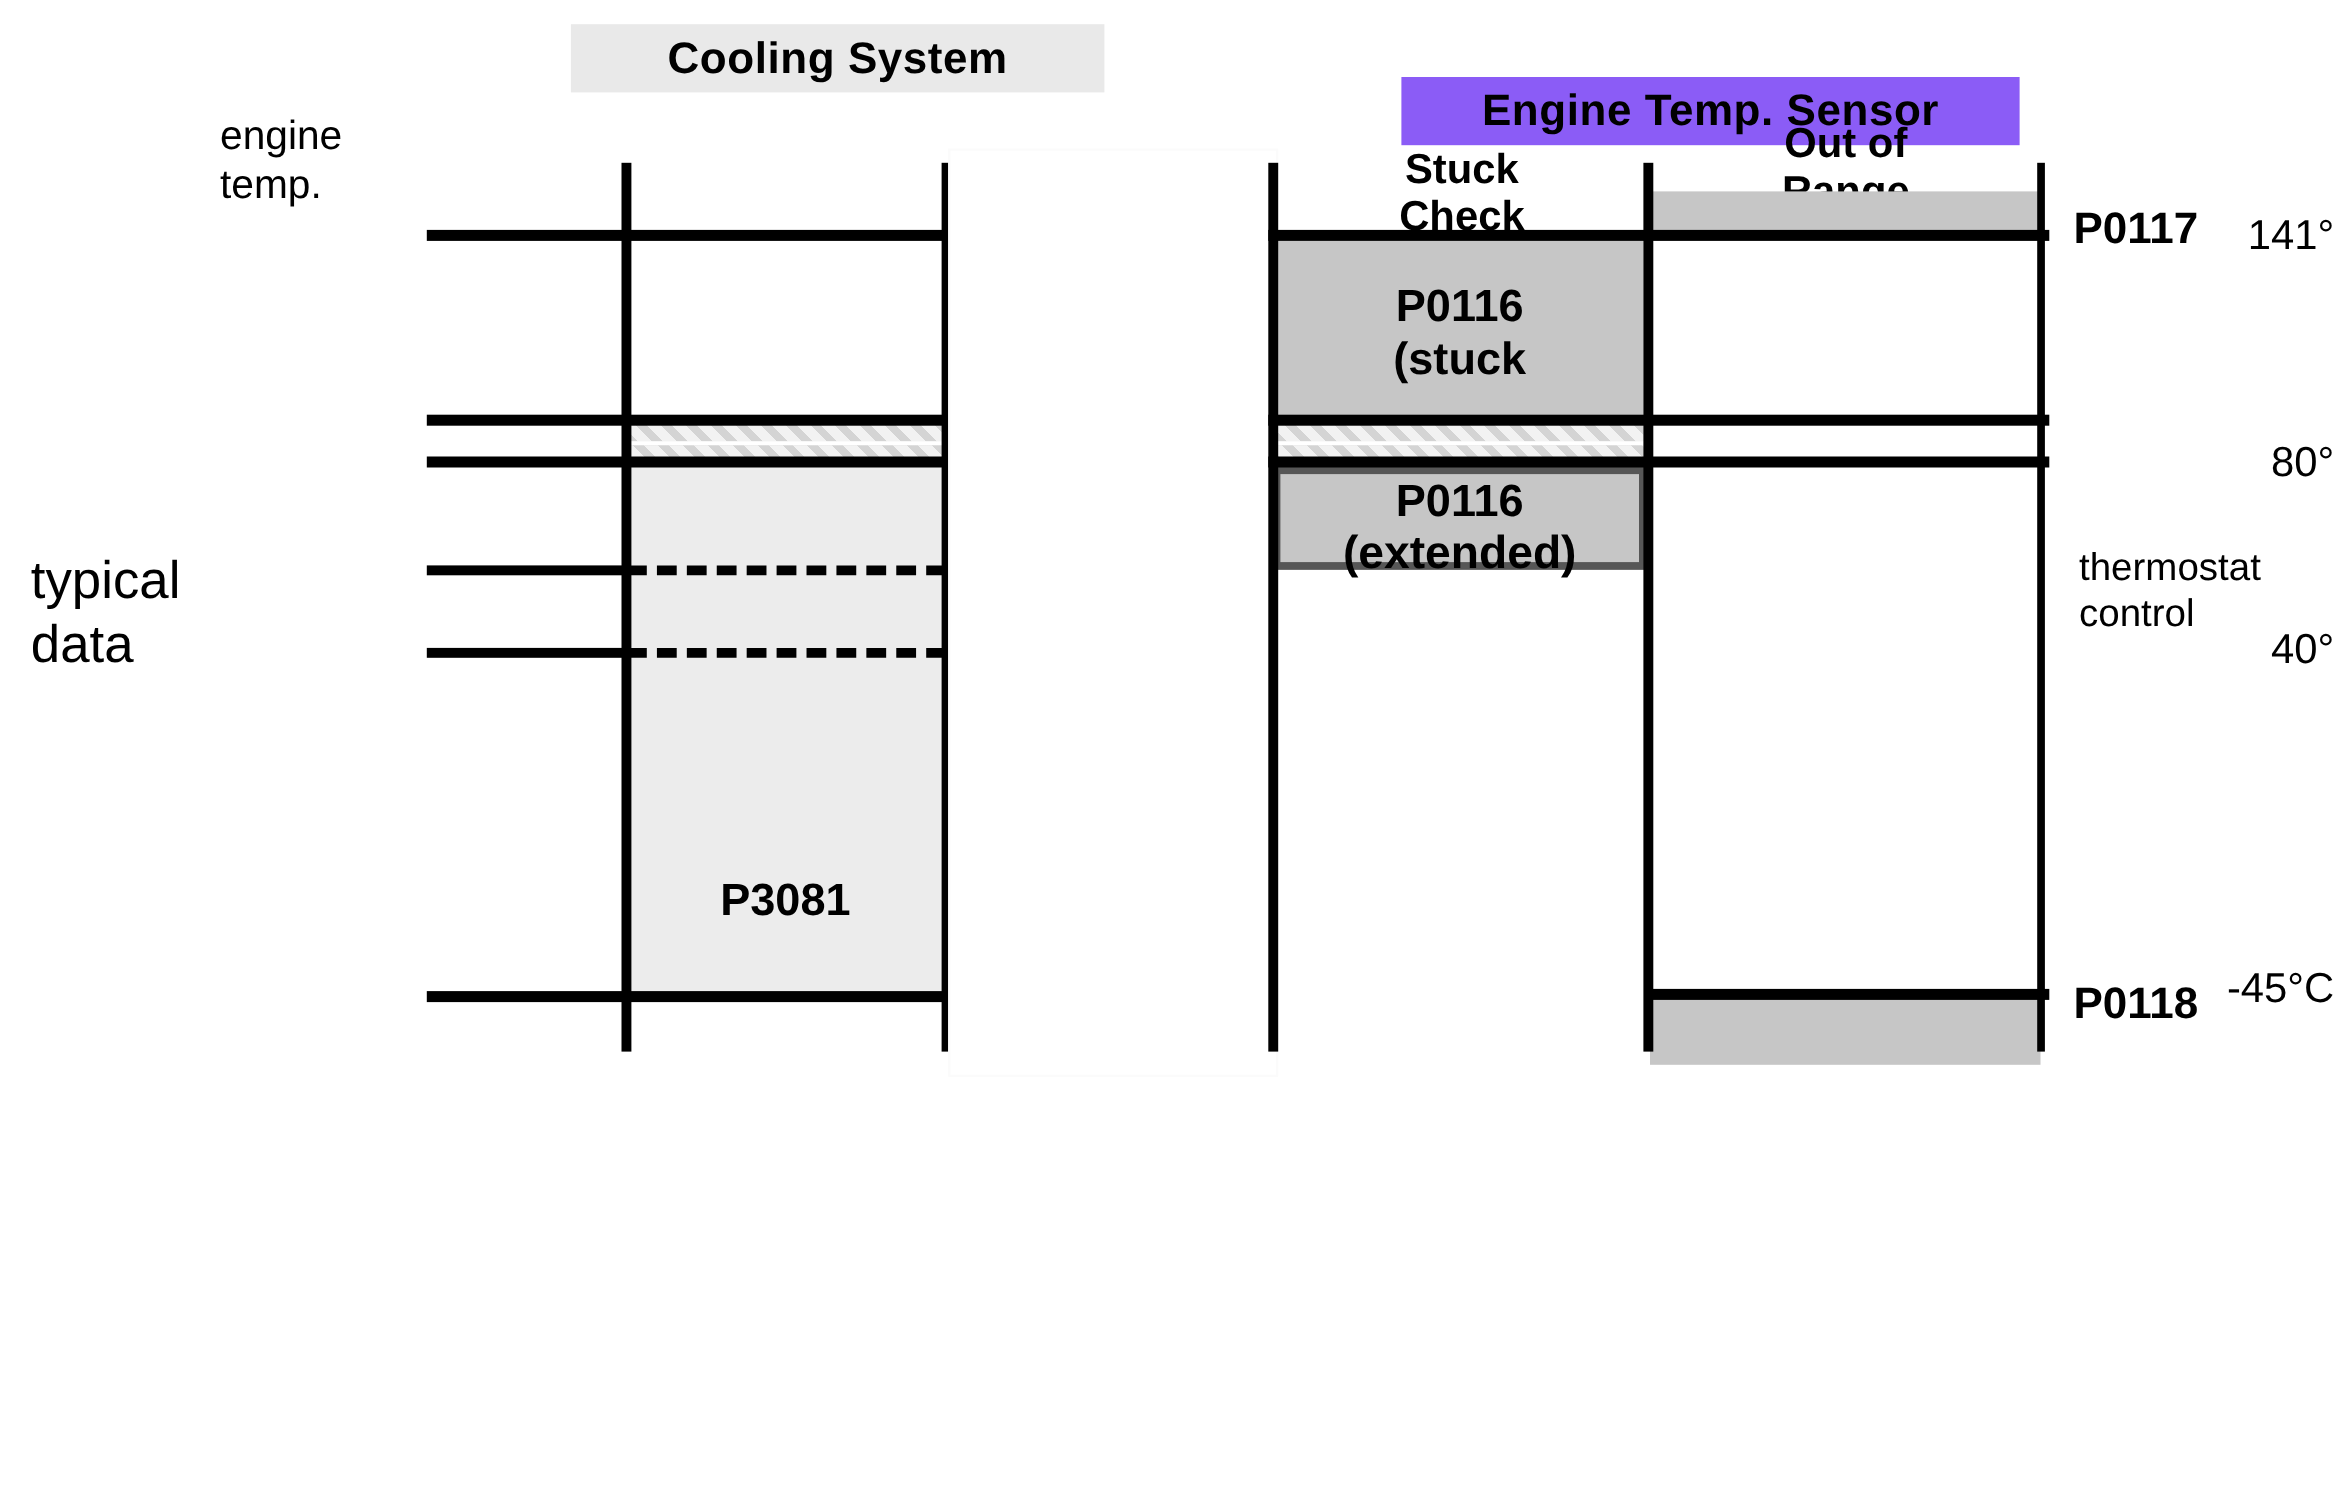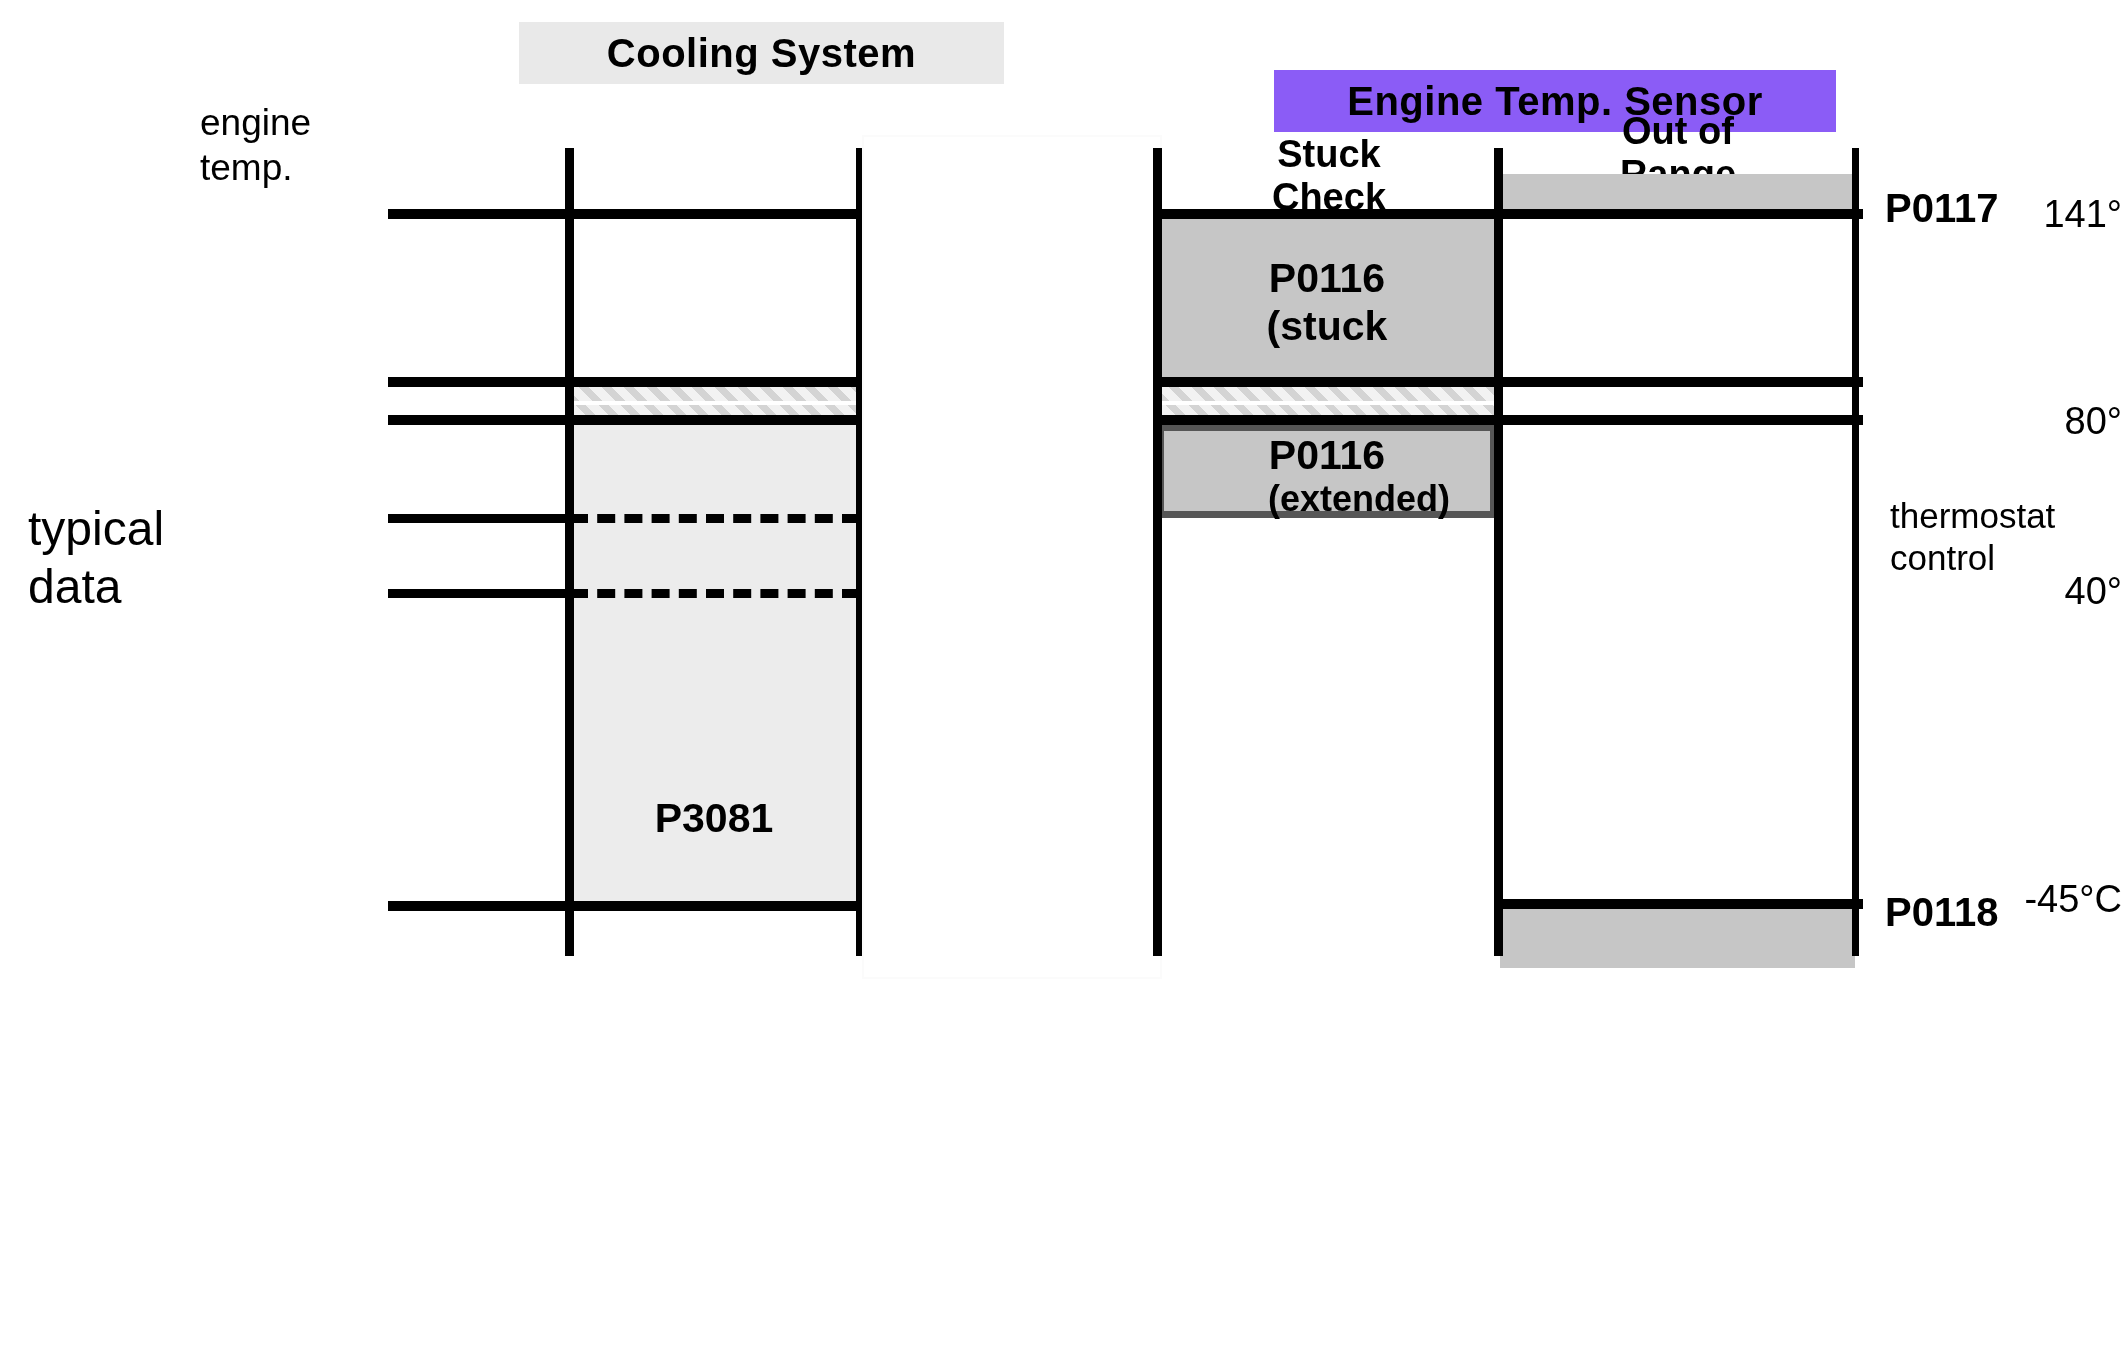--- a/index.html
+++ b/index.html
@@ -100,21 +100,21 @@
   <div class="region reg-mid" style="left:1160px;top:219px;width:334px;height:159px;"></div>
 
   <div class="celllabel" style="left:1160px;top:255px;width:334px;font-size:41px;">P0116</div>
   <div class="celllabel" style="left:1160px;top:303px;width:334px;font-size:41px;">(stuck</div>
 
   <div class="hatch" style="left:1160px;top:384px;width:334px;height:17px;"></div>
   <div class="hatch" style="left:1160px;top:405px;width:334px;height:17px;"></div>
 
   <div class="reg-box-extended" style="position:absolute;left:1157px;top:424px;width:340px;height:94px;"></div>
   <div class="celllabel" style="left:1160px;top:432px;width:334px;font-size:41px;">P0116</div>
-  <div class="celllabel" style="left:1192px;top:478px;width:334px;font-size:36px;">(extended)</div>
+  <div class="celllabel" style="left:1160px;top:478px;width:334px;font-size:42px;">(extended)</div>
 
   <div class="colhead" style="left:1500px;top:110px;width:356px;">Out of
 Range</div>
 
   <div class="region reg-mid" style="left:1500px;top:174px;width:355px;height:40px;"></div>
 
   <div class="region reg-mid" style="left:1500px;top:906px;width:355px;height:62px;"></div>
 
   <div class="vrail" style="left:1153px;top:148px;height:808px;"></div>
   <div class="vrail" style="left:1494px;top:148px;height:808px;"></div>

